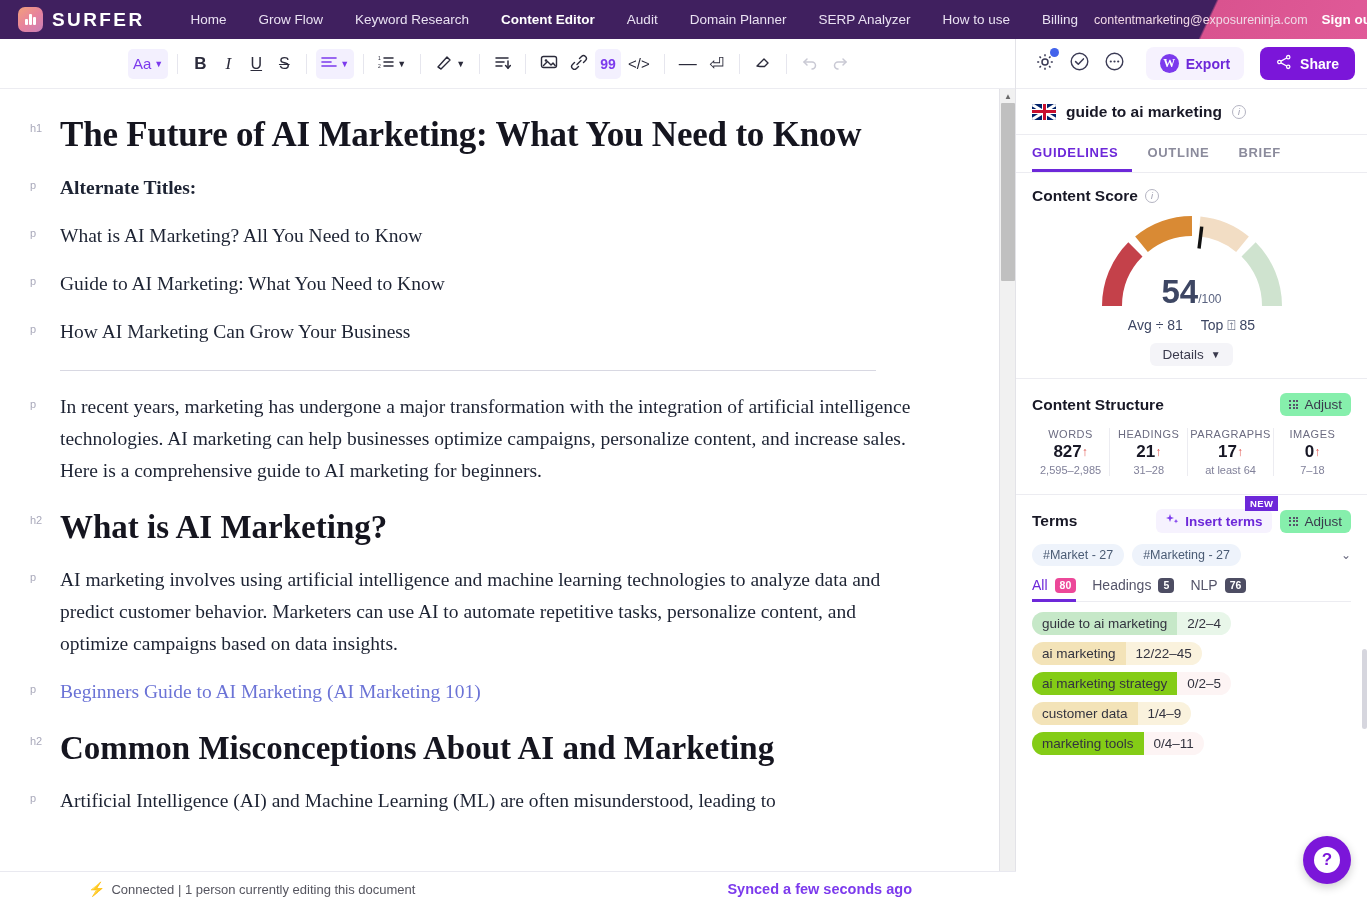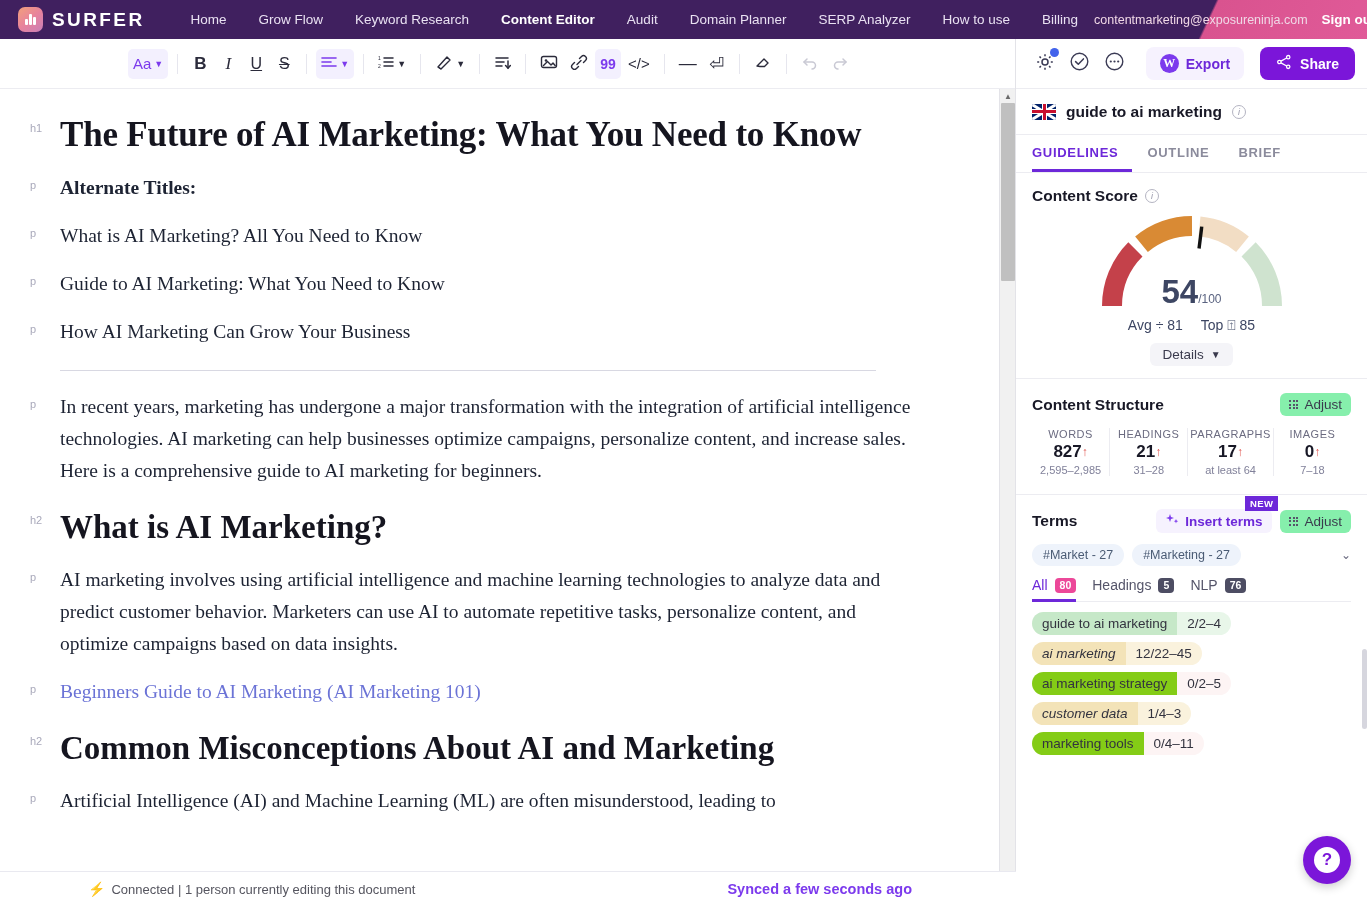--- a/index.html
+++ b/index.html
@@ -302,21 +302,21 @@
 
   .term-list { margin-top: 10px; display: flex; flex-direction: column; gap: 7px; }
   .term {
     display: inline-flex; align-items: stretch; width: fit-content;
     border-radius: 13px; overflow: hidden; font-size: 13.5px; cursor: pointer;
   }
   .term .nm { padding: 4px 10px; color: #33333f; }
   .term .ct { padding: 4px 10px; color: #33333f; }
   .term.green .nm { background: #c6e8c8; }
   .term.green .ct { background: #e8f6e9; }
-  .term.amber .nm { background: #f3e3b8; font-style: italic; }
+  .term.amber .nm { background: #f3e3b8; }
   .term.amber .ct { background: #faf2dd; }
   .term.rose .nm { background: #84cc16; }
   .term.rose .ct { background: #fdf4f4; }
 
   .help-fab {
     position: absolute; right: 16px; bottom: 22px;
     width: 48px; height: 48px; border-radius: 50%; background: #7b16d9;
     display: flex; align-items: center; justify-content: center; cursor: pointer;
     box-shadow: 0 3px 10px rgba(0,0,0,0.2); z-index: 30;
   }
@@ -804,21 +804,21 @@
         <div class="term amber">
           <span class="nm">ai marketing</span>
           <span class="ct">12/22–45</span>
         </div>
         <div class="term rose">
           <span class="nm">ai marketing strategy</span>
           <span class="ct">0/2–5</span>
         </div>
         <div class="term amber">
           <span class="nm">customer data</span>
-          <span class="ct">1/4–3</span>
+          <span class="ct">1/4–9</span>
         </div>
         <div class="term rose">
           <span class="nm">marketing tools</span>
           <span class="ct">0/4–11</span>
         </div>
       </div>
     </div>
 
     <div class="side-sb"></div>
   </div>

